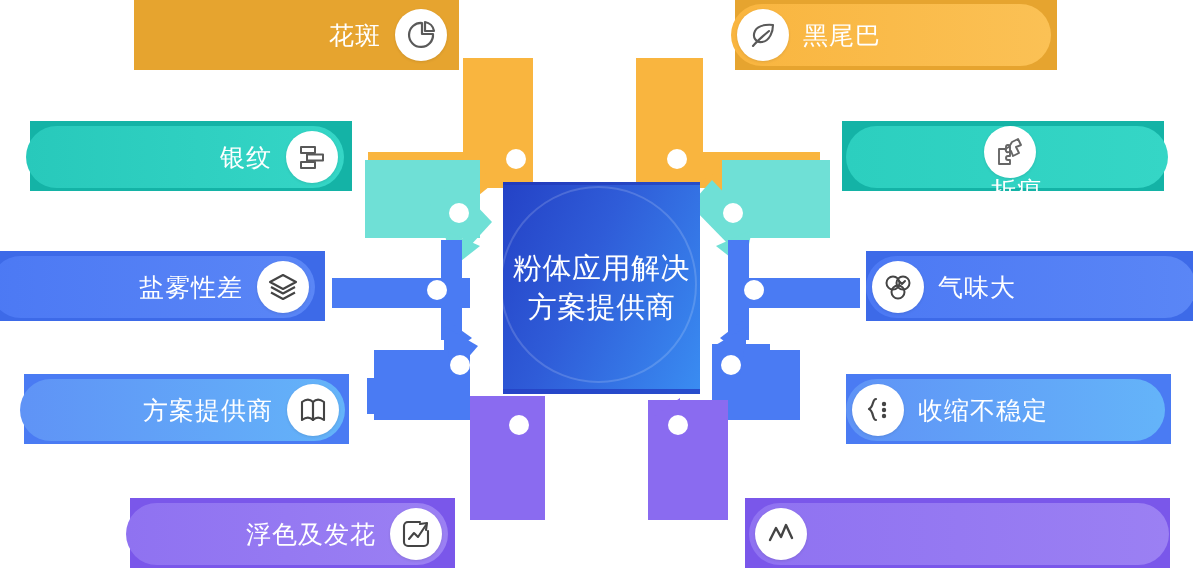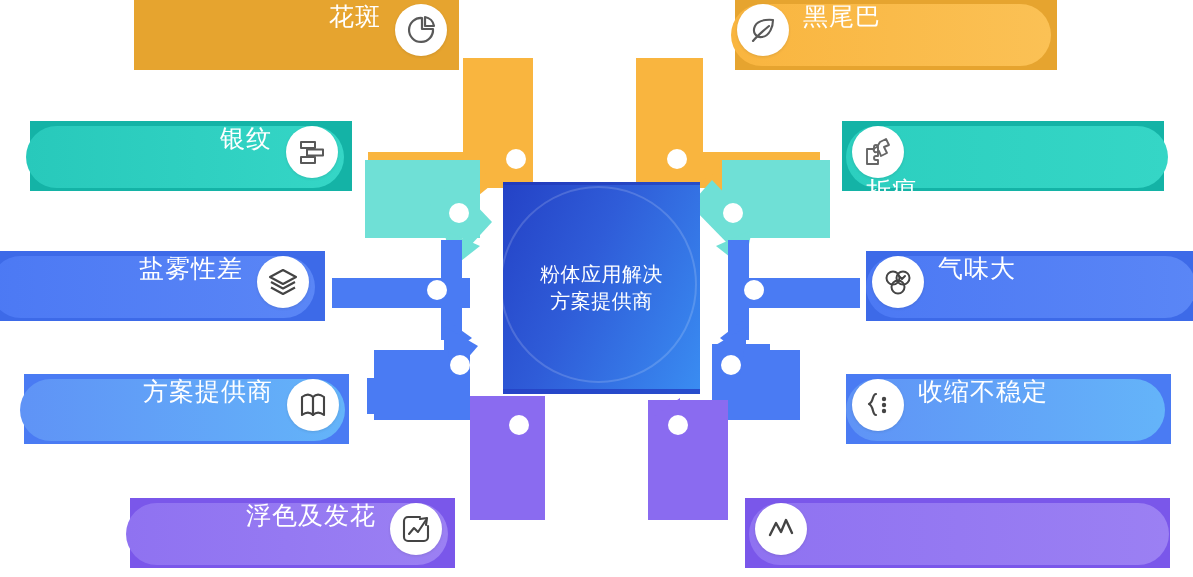--- a/index.html
+++ b/index.html
@@ -4,40 +4,40 @@
 <style>
   html,body{margin:0;padding:0;background:#ffffff;}
   body{width:1193px;height:577px;overflow:hidden;font-family:"Liberation Sans","DejaVu Sans",sans-serif;}
   #stage{position:relative;width:1193px;height:577px;background:#fff;}
 
   
   #connectors{position:absolute;left:0;top:0;width:1193px;height:577px;}
 
   
   .pill{position:absolute;display:flex;align-items:center;height:62px;border-radius:31px;box-sizing:border-box;}
-  .pill-body{position:relative;z-index:2;display:flex;align-items:flex-start;width:100%;height:62px;border-radius:31px;box-sizing:border-box;}
+  .pill-body{position:relative;z-index:2;display:flex;align-items:center;width:100%;height:62px;border-radius:31px;box-sizing:border-box;}
   .pill-label{color:#ffffff;font-size:25px;letter-spacing:1px;white-space:nowrap;line-height:1;}
   .icon-disc{width:52px;height:52px;border-radius:50%;background:#ffffff;display:flex;align-items:center;justify-content:center;flex:0 0 auto;
              box-shadow:0 1px 3px rgba(0,0,0,.10);}
   .icon-disc svg{width:32px;height:32px;display:block;}
   .pill.left .pill-body{justify-content:flex-end;padding-right:6px;}
   .pill.left .pill-label{margin-right:14px;}
   .pill.right .pill-body{justify-content:flex-start;padding-left:6px;}
   .pill.right .pill-label{margin-left:14px;}
 
   
   .bd{position:absolute;z-index:0;}
 
   
   #center{position:absolute;left:503px;top:182px;width:197px;height:212px;z-index:5;
           background:linear-gradient(115deg,#2442c6 0%,#2f5cd8 42%,#3a8df2 100%);}
   #center .ring{position:absolute;left:-3px;top:4px;width:197px;height:197px;border-radius:50%;
           border:2px solid rgba(255,255,255,.16);box-sizing:border-box;}
   #center .ctitle{position:absolute;left:0;top:50%;transform:translateY(-50%);width:100%;
-          text-align:center;color:#fff;font-size:20px;line-height:1.35;letter-spacing:.5px;}
+          text-align:center;color:#fff;font-size:29px;line-height:1.35;letter-spacing:.5px;}
   #center .capline{position:absolute;left:0;bottom:0;width:100%;height:5px;background:#2442c6;opacity:.85;}
   #center .topline{position:absolute;left:0;top:0;width:100%;height:3px;background:#2036b4;opacity:.6;}
 </style>
 </head>
 <body>
 
 <div id="stage">
 
   <svg id="connectors" viewBox="0 0 1193 577" xmlns="http://www.w3.org/2000/svg">
 

